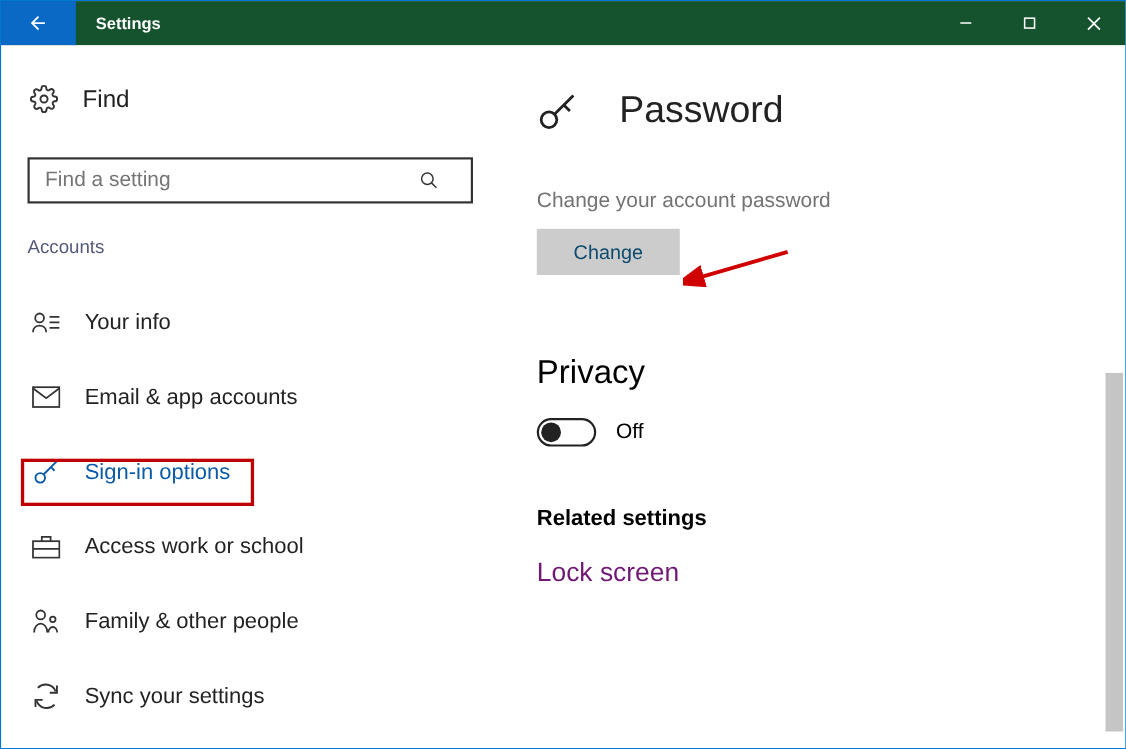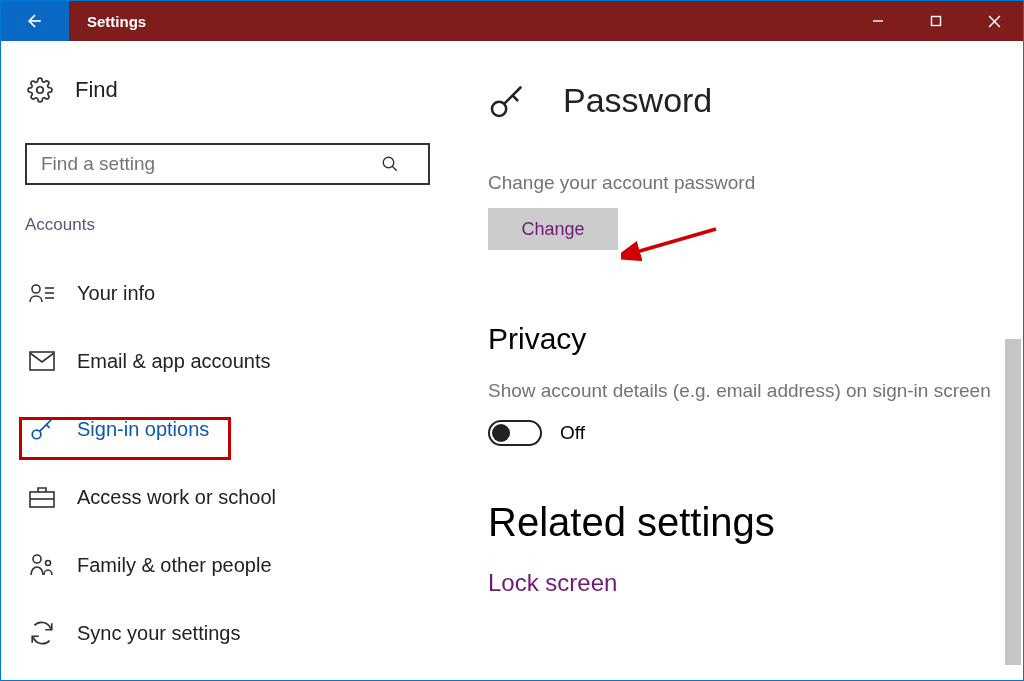--- a/index.html
+++ b/index.html
@@ -1,47 +1,47 @@
 <!DOCTYPE html>
 <html><head>
 <meta charset="utf-8">
 <style>
   * { box-sizing: border-box; margin: 0; padding: 0; font-family: "Segoe UI", Tahoma, sans-serif; }
   html, body { width: 1024px; height: 681px; overflow: hidden; background: #fff; }
   .window { width: 1024px; height: 681px; display: flex; flex-direction: column; border: 1px solid #0078d7; }
-  .titlebar { height: 40px; background: #7f1d1d; display: flex; align-items: center; color: #fff; }
+  .titlebar { height: 40px; background: #14532d; display: flex; align-items: center; color: #fff; }
   .back-btn { width: 68px; height: 40px; background: #0969c4; display: flex; align-items: center; justify-content: center; cursor: pointer; }
   .title-text { margin-left: 18px; font-size: 15px; font-weight: 600; }
   .win-controls { margin-left: auto; display: flex; }
   .win-ctrl { width: 58px; height: 40px; display: flex; align-items: center; justify-content: center; cursor: pointer; }
   .body { flex: 1; display: flex; position: relative; }
   .sidebar { width: 453px; padding: 36px 24px 0 24px; }
   .home-row { display: flex; align-items: center; gap: 22px; margin-bottom: 40px; padding-left: 2px; }
   .home-row .label { font-size: 22px; color: #222; }
   .search-box { width: 405px; height: 42px; border: 2px solid #333; display: flex; align-items: center; justify-content: flex-start; padding: 0 14px; margin-bottom: 30px; }
   .search-box input { border: none; outline: none; font-size: 19px; width: 340px; color: #555; background: transparent; }
   .section-label { font-size: 17px; color: #53597a; margin-bottom: 34px; }
   .nav-item { display: flex; align-items: center; gap: 22px; height: 48px; margin-bottom: 20px; cursor: pointer; padding-left: 4px; }
   .nav-item .label { font-size: 20px; color: #222; }
   .nav-item.active .label { color: #0b5aa8; }
   .nav-item.active svg { stroke: #0b5aa8; }
   .highlight-box { position: absolute; border: 3px solid #c00000; width: 212px; height: 43px; top: 376px; left: 18px; }
   .content { flex: 1; padding: 40px 30px 0 34px; position: relative; }
   .section-head { display: flex; align-items: center; gap: 37px; margin-bottom: 52px; }
   .section-head .h { font-size: 34px; font-weight: 400; color: #222; }
   .desc { font-size: 19px; color: #737373; margin-bottom: 14px; }
-  .change-btn { width: 130px; height: 42px; background: #ccc; border: none; font-size: 18px; color: #701a75; cursor: pointer; }
+  .change-btn { width: 130px; height: 42px; background: #ccc; border: none; font-size: 18px; color: #0c4a6e; cursor: pointer; }
   .privacy { margin-top: 72px; }
   .privacy .h2 { font-size: 30px; font-weight: 400; margin-bottom: 24px; }
   .toggle-row { display: flex; align-items: center; gap: 18px; margin-top: 18px; }
   .toggle-track { width: 54px; height: 26px; border: 2px solid #222; border-radius: 14px; display: flex; align-items: center; padding: 2px; background: #fff; }
   .toggle-knob { width: 18px; height: 18px; border-radius: 50%; background: #222; }
   .toggle-label { font-size: 19px; }
   .related { margin-top: 54px; }
-  .related .h2 { font-size: 40px; font-weight: 400; margin-bottom: 24px; }
+  .related .h2 { font-size: 20px; font-weight: 700; margin-bottom: 24px; }
   .link { font-size: 24px; color: #701a75; cursor: pointer; }
   .arrow-annot { position: absolute; top: 180px; left: 620px; }
   .scrollbar { position: absolute; right: 2px; top: 298px; width: 16px; height: 326px; background: #c5c5c5; }
 </style>
 </head>
 <body>
 
 <div class="window">
   <div class="titlebar">
     <div class="back-btn">
@@ -156,21 +156,20 @@
             <path d="M10 14L21 3"></path>
             <path d="M15.5 8.5l3.5 3.5"></path>
           </svg>
         <div class="h">Password</div>
       </div>
       <div class="desc">Change your account password</div>
       <button class="change-btn">Change</button>
 
       <div class="privacy">
         <div class="h2">Privacy</div>
-        <div class="desc">Show account details (e.g. email address) on sign-in screen</div>
         <div class="toggle-row">
           <div class="toggle-track">
             <div class="toggle-knob"></div>
           </div>
           <div class="toggle-label">Off</div>
         </div>
       </div>
 
       <div class="related">
         <div class="h2">Related settings</div>

